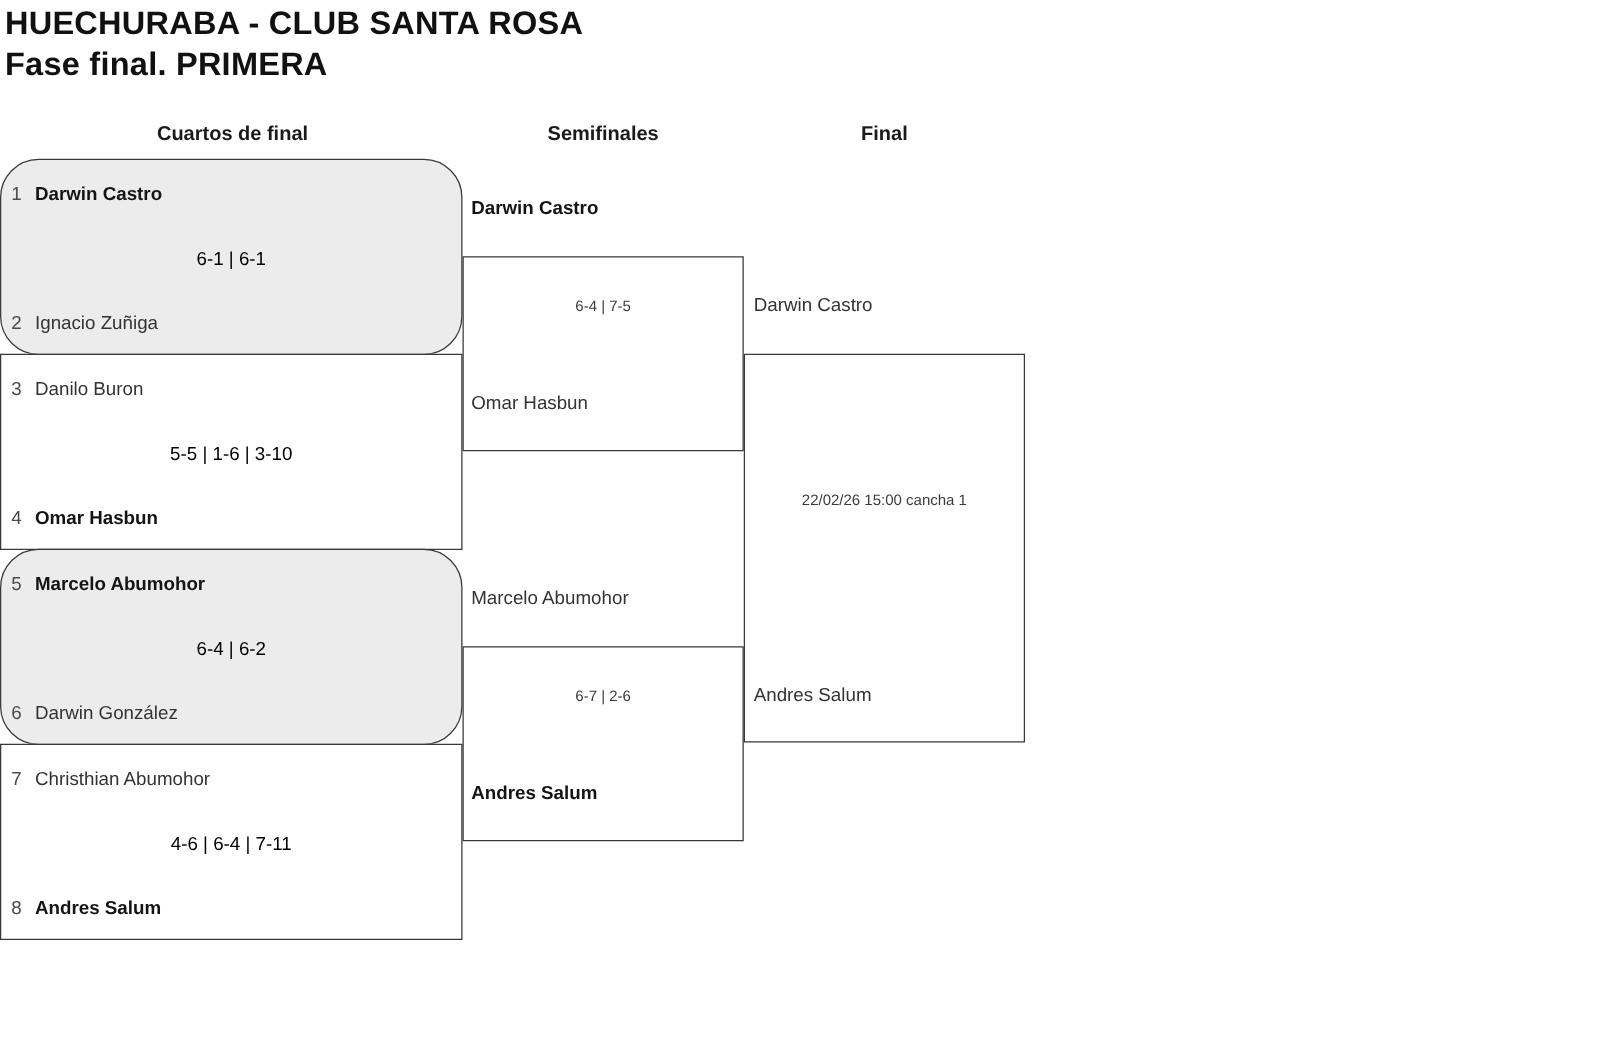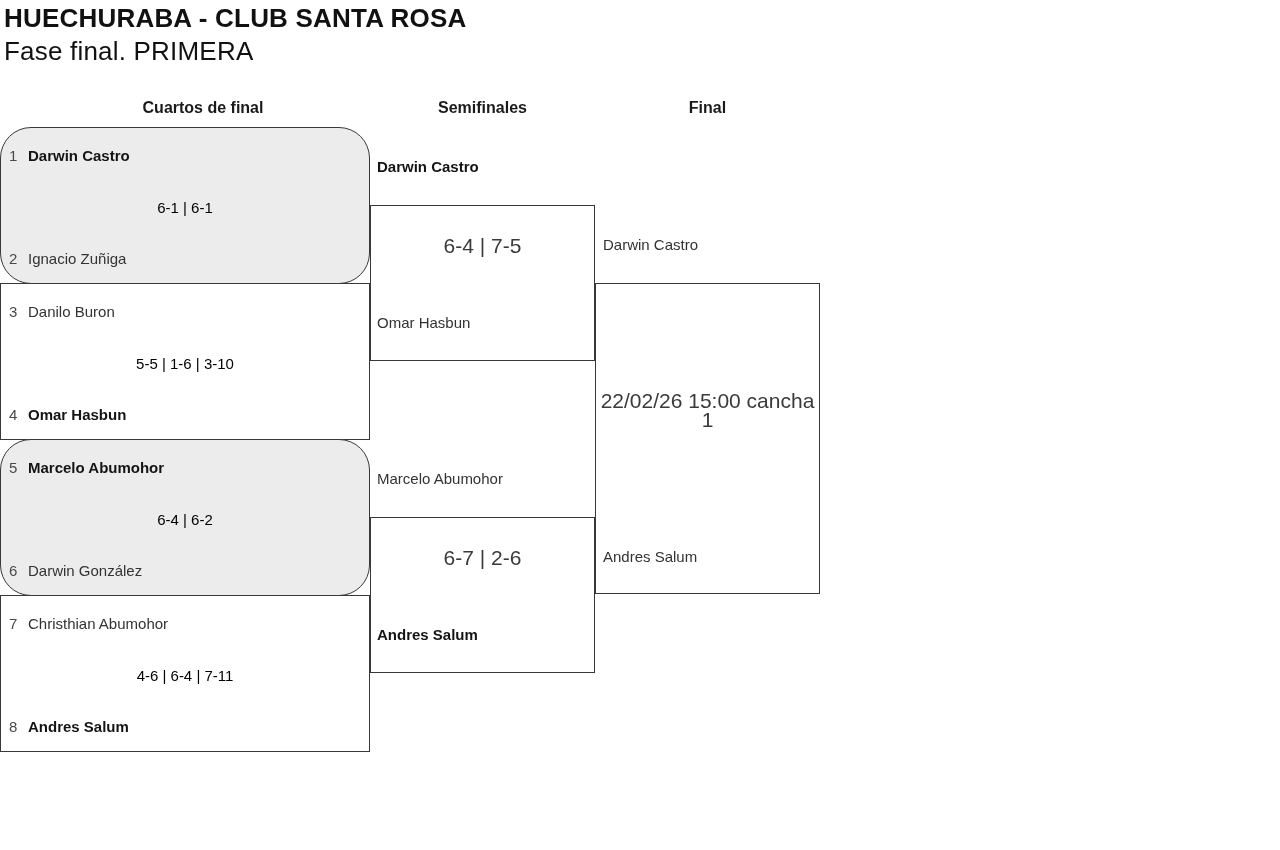--- a/index.html
+++ b/index.html
@@ -6,38 +6,38 @@
   html,body { background:#ffffff; }
   body { font-family:"Liberation Sans", sans-serif; color:#333; }
   #stage {
     position:relative; width:1278px; height:850px; background:#fff;
     overflow:hidden;
   }
 
   
   .title-block { position:absolute; left:4px; top:2px; }
   .title-line1 { font-size:26px; font-weight:700; color:#111; line-height:33px; letter-spacing:0.2px; }
-  .title-line2 { font-size:26px; font-weight:400; color:#111; line-height:33px; letter-spacing:0.2px; }
+  .title-line2 { font-size:26px; font-weight:700; color:#111; line-height:33px; letter-spacing:0.2px; }
 
   .logo { position:absolute; left:1050px; top:0; width:228px; height:70px; cursor:pointer; }
   .logo .dot { position:absolute; border-radius:50%; }
   .d-blue-sm   { left:12px; top:16px; width:11px; height:11px; background:#2aa9e0; }
   .d-green-lg  { left:33px; top:9px;  width:21px; height:21px; background:#74b62c; }
   .d-orange    { left:20px; top:31px; width:16px; height:16px; background:#e56d10; }
   .d-blue-lg   { left:5px;  top:45px; width:18px; height:18px; background:#2aa9e0; }
   .d-green-sm  { left:37px; top:47px; width:10px; height:10px; background:#74b62c; }
   .d-green-xs  { left:61px; top:45px; width:6px;  height:6px;  background:#74b62c; }
   .logo-word {
     position:absolute; left:62px; top:10px; font-size:42px; font-weight:800;
     color:#74b62c; letter-spacing:-2px; line-height:46px;
   }
 
   
   .round-header { position:absolute; top:98px; font-size:16px; font-weight:700; color:#1a1a1a; text-align:center; line-height:19px; }
-  .rh-qf { left:18px;     width:370px; }
+  .rh-qf { left:1px;     width:370px; }
   .rh-sf { left:370px; width:225px; }
   .rh-f  { left:595px; width:225px; }
 
   
   .qf-box {
     position:absolute; left:0; width:370px; height:157px;
     border:1px solid #383838; background:#ffffff;
   }
   .qf-box.shaded { background:#ececec;border-radius:31px; }
   #qf1 { top:127px; } #qf2 { top:283px; } #qf3 { top:439px; } #qf4 { top:595px; }
@@ -51,21 +51,21 @@
   .name.winner { font-weight:700; color:#141414; }
 
   
   .match-rect { position:absolute; border:1px solid #383838; background:transparent; }
   #sf1-box { left:370px; top:205px; width:225px; height:156px; }
   #sf2-box { left:370px; top:517px; width:225px; height:156px; }
   #f-box   { left:595px; top:283px; width:225px; height:311px; }
 
   .float-label { position:absolute; font-size:15px; line-height:19px; color:#333; white-space:nowrap; }
   .float-label.winner { font-weight:700; color:#141414; }
-  .float-score { position:absolute; font-size:21px; line-height:19px; color:#3a3a3a; text-align:center; }
+  .float-score { position:absolute; font-size:12px; line-height:19px; color:#3a3a3a; text-align:center; }
 
   #sf1-p1 { left:377px; top:157px; }
   #sf1-score { left:370px; top:236px; width:225px; }
   #sf1-p2 { left:377px; top:313px; }
 
   #sf2-p1 { left:377px; top:469px; }
   #sf2-score { left:370px; top:548px; width:225px; }
   #sf2-p2 { left:377px; top:625px; }
 
   #f-p1 { left:603px; top:235px; }

